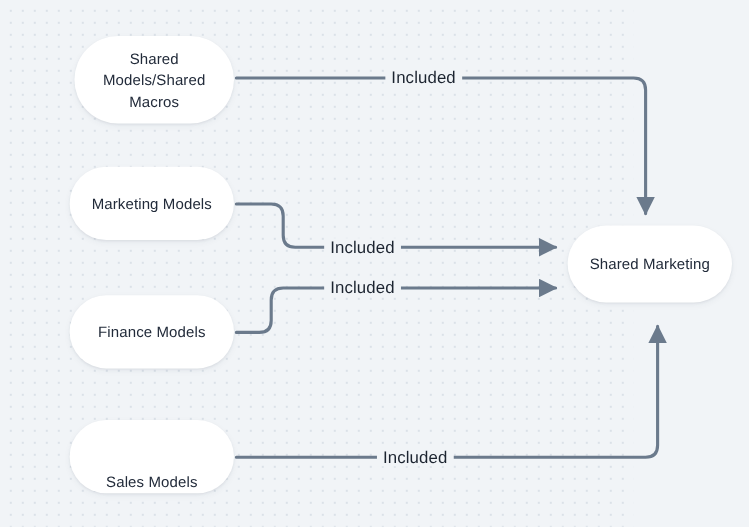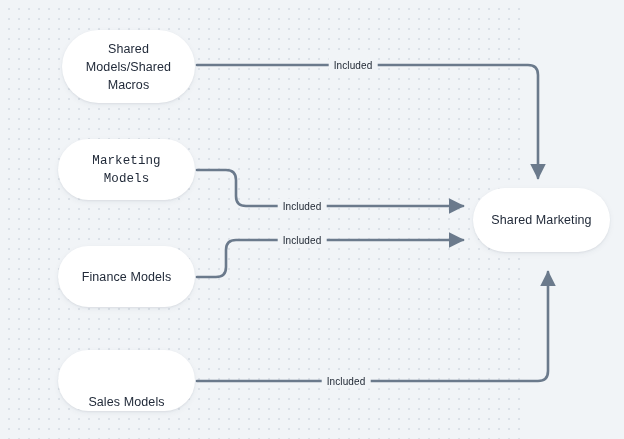--- a/index.html
+++ b/index.html
@@ -46,21 +46,21 @@
     padding: 0 12px;
   }
   .node-label {
     white-space: pre-line;
   }
   .edge-label {
     position: absolute;
     transform: translate(-50%, -50%);
     background: #f1f4f7;
     color: #1c2430;
-    font-size: 10px;
+    font-size: 14px;
     line-height: 13px;
     letter-spacing: 0.1px;
     padding: 1px 5px;
     white-space: nowrap;
   }
 </style>
 </head>
 <body>
 
 <div id="canvas">
@@ -82,21 +82,21 @@
       <path d="M 197 381 L 538 381 Q 548 381 548 371 L 548 272" marker-end="url(#arrow)"></path>
     </g>
   </svg>
 
   <div class="node" style="left:62px; top:30px; width:133px; height:73px;">
     <span class="node-label">Shared
 Models/Shared
 Macros</span>
   </div>
 
-  <div class="node" style="left:58px; top:139px; width:137px; height:61px;font-family:Liberation Mono, monospace;">
+  <div class="node" style="left:58px; top:139px; width:137px; height:61px;">
     <span class="node-label">Marketing Models</span>
   </div>
 
   <div class="node" style="left:58px; top:246px; width:137px; height:61px;">
     <span class="node-label">Finance Models</span>
   </div>
 
   <div class="node" style="left:58px; top:350px; width:137px; height:61px;align-items:flex-end;">
     <span class="node-label">Sales Models</span>
   </div>

